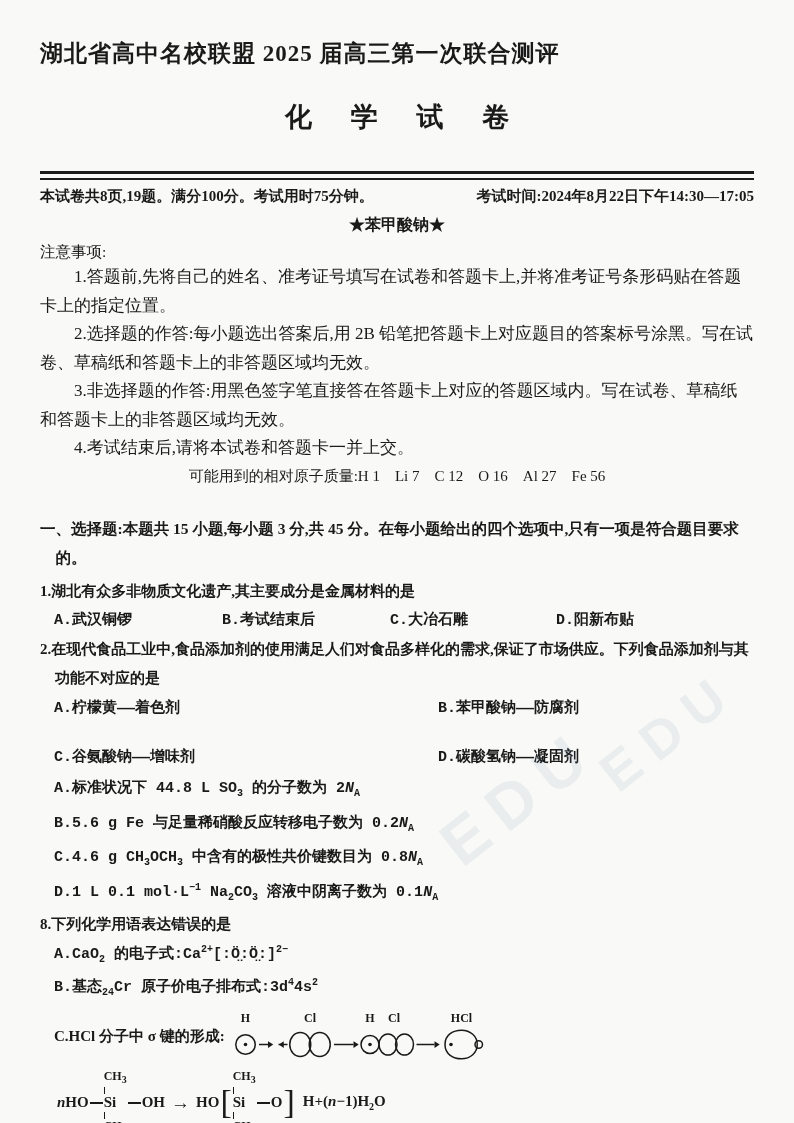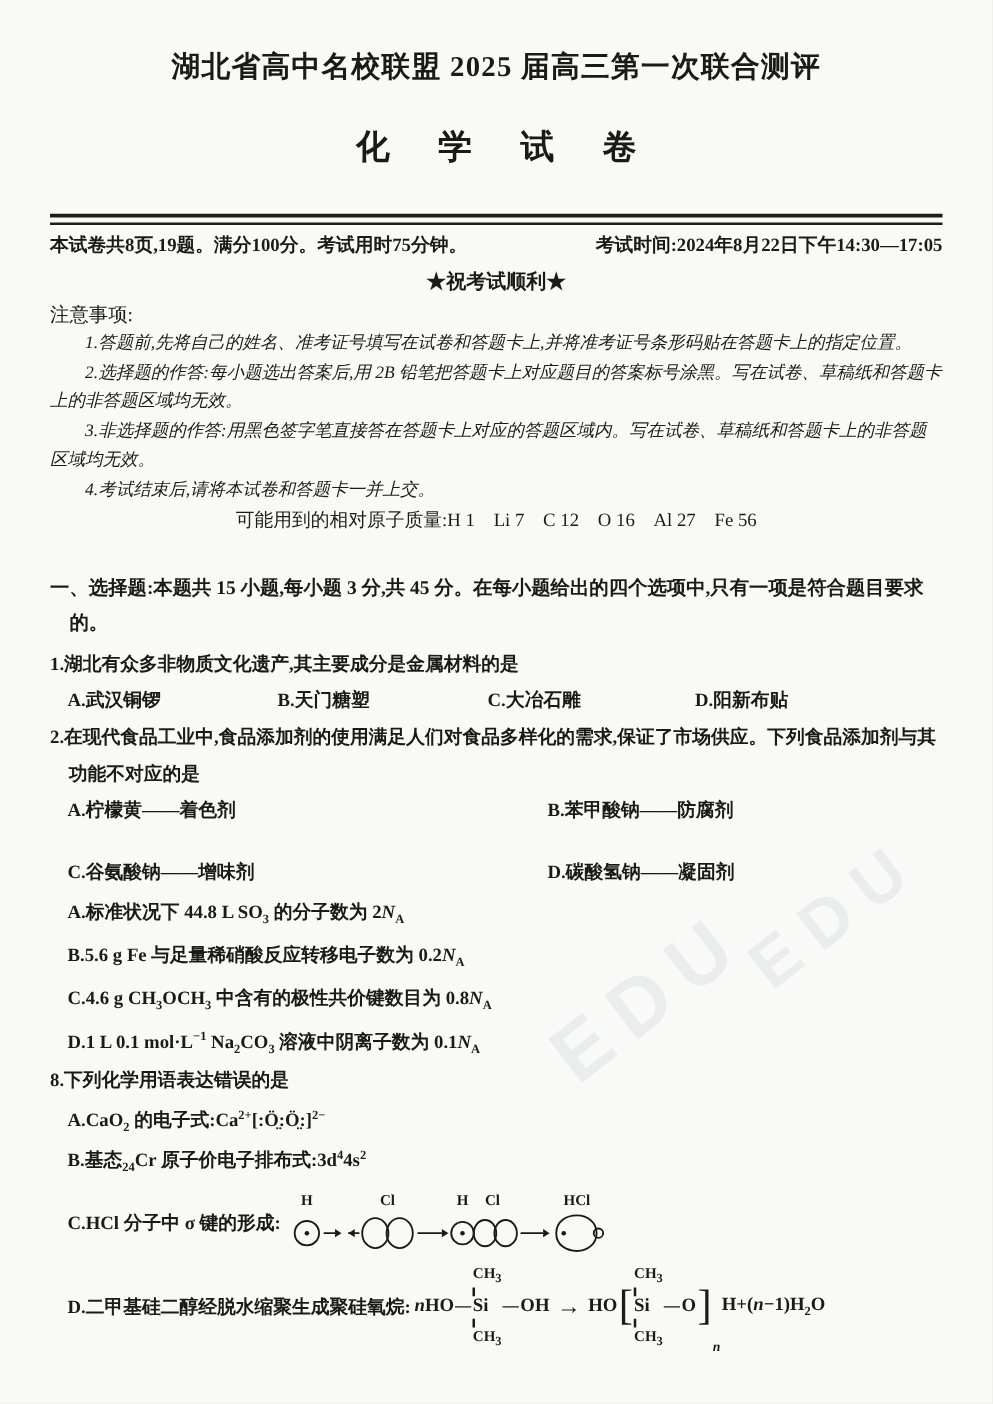--- a/index.html
+++ b/index.html
@@ -19,21 +19,20 @@
     font-family:"Liberation Sans",sans-serif;
     font-weight:700;
     color:rgba(110,135,165,0.10);
     transform:rotate(-38deg);
     letter-spacing:14px;
     pointer-events:none;
   }
   .wm1{font-size:64px;left:430px;top:760px;}
   .wm2{font-size:54px;left:590px;top:700px;}
   .title{
-    text-align:center;
     font-size:23px;
     font-weight:700;
     margin:8px 0 0 0;
     letter-spacing:1px;
   }
   .subtitle{
     text-align:center;
     font-size:27px;
     font-weight:700;
     margin:30px 0 0 0;
@@ -59,24 +58,23 @@
     font-weight:700;
     margin-top:9px;
   }
   .notice-heading{
     font-size:15.5px;
     font-weight:400;
     margin-top:6px;
   }
   .notice-item{
     margin:0;
-    font-size:14px;
+    font-size:17px;
     line-height:1.68;
     text-indent:2em;
-    font-style:italic;
   }
   .atomic{
     margin:1px 0 0 0;
     font-size:15px;
     line-height:1.7;
     text-align:center;
   }
   .section-heading{
     margin:26px 0 0 0;
     font-size:15.5px;
@@ -86,21 +84,21 @@
     text-indent:-1em;
   }
   .stem{
     margin:0;
     font-size:15px;
     font-weight:700;
     line-height:1.95;
     padding-left:1em;
     text-indent:-1em;
   }
-  .opts{margin-left:14px;font-size:15px;font-weight:700;line-height:1.95;}
+  .opts{margin-left:14px;font-size:15px;font-weight:700;line-height:1.95;font-family:Liberation Mono, monospace;}
   .opts-4{display:grid;grid-template-columns:168px 168px 166px 1fr;}
   .opts-2{display:grid;grid-template-columns:364px 1fr;gap:20px;}
   .opt-line{display:block;line-height:2.15;}
   .q3 .opt-line{line-height:2.3;}
   sub{font-size:10px;}
   sup{font-size:10px;}
   .chem-row{
     display:flex;
     align-items:center;
     margin-left:14px;
@@ -149,35 +147,35 @@
   <h1 class="title">湖北省高中名校联盟 2025 届高三第一次联合测评</h1>
   <h2 class="subtitle">化 学 试 卷</h2>
 
   <div class="double-rule"></div>
 
   <div class="meta-row">
     <span>本试卷共8页,19题。满分100分。考试用时75分钟。</span>
     <span>考试时间:2024年8月22日下午14:30—17:05</span>
   </div>
 
-  <div class="wish">★祝考试顺利★</div>
+  <div class="wish">★苯甲酸钠★</div>
 
   <div class="notice-heading">注意事项:</div>
   <p class="notice-item">1.答题前,先将自己的姓名、准考证号填写在试卷和答题卡上,并将准考证号条形码贴在答题卡上的指定位置。</p>
   <p class="notice-item">2.选择题的作答:每小题选出答案后,用 2B 铅笔把答题卡上对应题目的答案标号涂黑。写在试卷、草稿纸和答题卡上的非答题区域均无效。</p>
   <p class="notice-item">3.非选择题的作答:用黑色签字笔直接答在答题卡上对应的答题区域内。写在试卷、草稿纸和答题卡上的非答题区域均无效。</p>
   <p class="notice-item">4.考试结束后,请将本试卷和答题卡一并上交。</p>
   <p class="atomic">可能用到的相对原子质量:H 1　Li 7　C 12　O 16　Al 27　Fe 56</p>
 
   <p class="section-heading">一、选择题:本题共 15 小题,每小题 3 分,共 45 分。在每小题给出的四个选项中,只有一项是符合题目要求的。</p>
 
   <p class="stem mt4">1.湖北有众多非物质文化遗产,其主要成分是金属材料的是</p>
   <div class="opts opts-4">
     <span>A.武汉铜锣</span>
-    <span>B.天门糖塑</span>
+    <span>B.考试结束后</span>
     <span>C.大冶石雕</span>
     <span>D.阳新布贴</span>
   </div>
 
   <p class="stem">2.在现代食品工业中,食品添加剂的使用满足人们对食品多样化的需求,保证了市场供应。下列食品添加剂与其功能不对应的是</p>
   <div class="opts opts-2">
     <span>A.柠檬黄——着色剂</span>
     <span>B.苯甲酸钠——防腐剂</span>
     <span>C.谷氨酸钠——增味剂</span>
     <span>D.碳酸氢钠——凝固剂</span>
@@ -228,21 +226,20 @@
         <text x="22" y="16">H</text>
         <text x="108" y="16">Cl</text>
         <text x="188" y="16">H</text>
         <text x="220" y="16">Cl</text>
         <text x="310" y="16">HCl</text>
       </g>
     </svg>
   </div>
 
   <div class="chem-row mt6">
-    <span>D.二甲基硅二醇经脱水缩聚生成聚硅氧烷:</span>
     <span class="formula">
       <span><i>n</i>HO</span>
       <span class="hbond"></span>
       <span class="si-group">
         <span class="ch3">CH<sub>3</sub></span>
         <span class="vbond"></span>
         <span>Si</span>
         <span class="vbond"></span>
         <span class="ch3">CH<sub>3</sub></span>
       </span>

